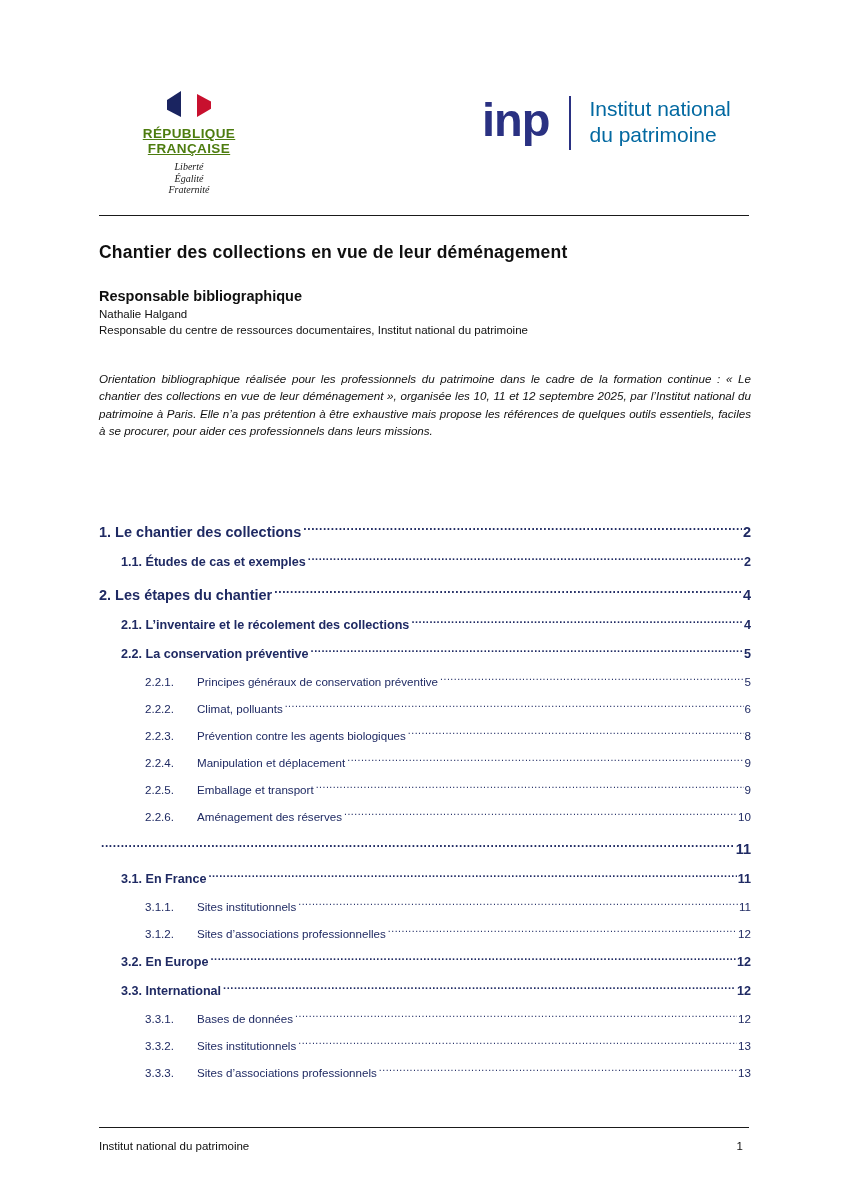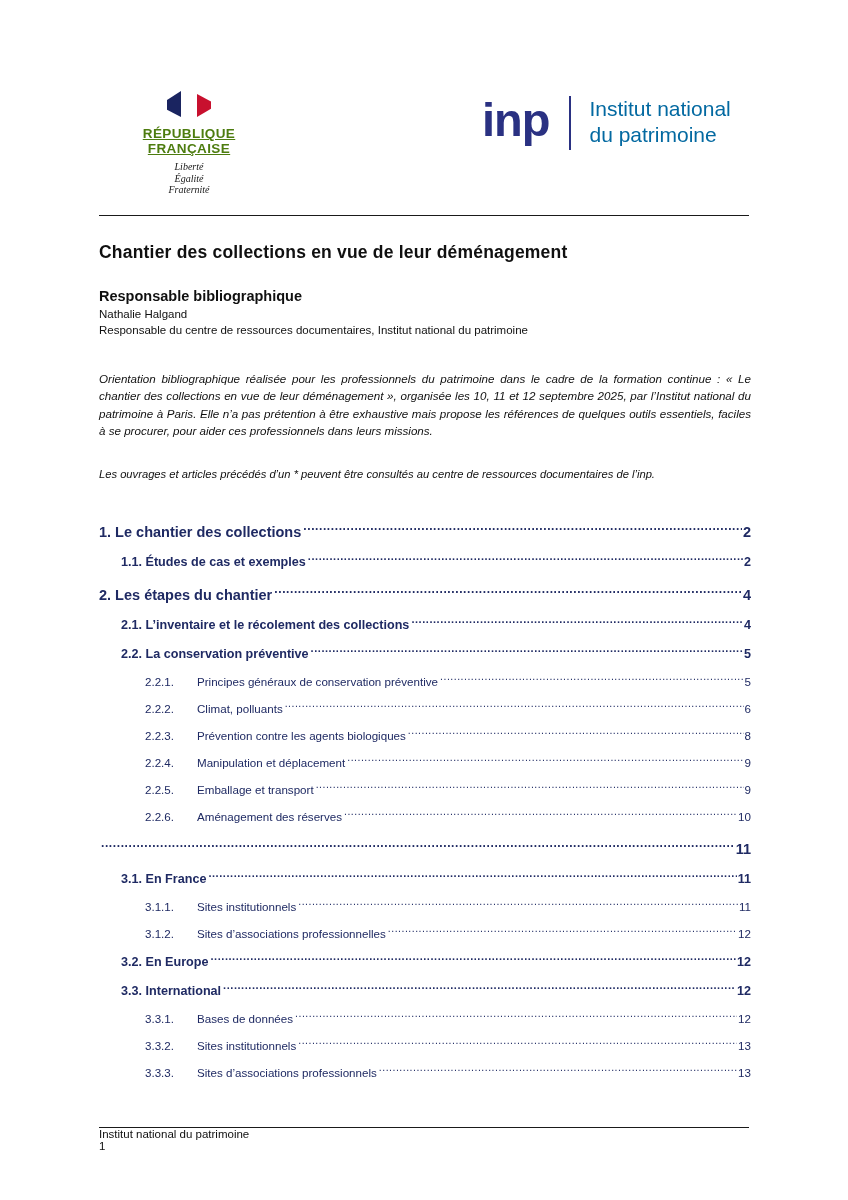--- a/index.html
+++ b/index.html
@@ -222,21 +222,20 @@
   }
   .footer {
     position: absolute;
     left: 99px;
     right: 105px;
     bottom: 48px;
     display: flex;
     justify-content: space-between;
     font-size: 11.5px;
     color: #101010;
-    flex-direction: column;
   }
 </style>
 </head>
 <body>
 
 <div class="page">
 
   <div class="logo-row">
 
     <div class="marianne">
@@ -269,21 +268,20 @@
 
   <h1 class="doc-title">Chantier des collections en vue de leur déménagement</h1>
   <h2 class="doc-subtitle">Responsable bibliographique</h2>
 
   <div class="author">
     <span>Nathalie Halgand</span>
     <span class="role">Responsable du centre de ressources documentaires, Institut national du patrimoine</span>
   </div>
 
   <p class="abstract">Orientation bibliographique réalisée pour les professionnels du patrimoine dans le cadre de la formation continue : « Le chantier des collections en vue de leur déménagement », organisée les 10, 11 et 12 septembre 2025, par l’Institut national du patrimoine à Paris. Elle n’a pas prétention à être exhaustive mais propose les références de quelques outils essentiels, faciles à se procurer, pour aider ces professionnels dans leurs missions.</p>
-  <p class="note">Les ouvrages et articles précédés d’un * peuvent être consultés au centre de ressources documentaires de l’inp.</p>
 
   <nav class="toc" id="toc">
       <div class="toc-row lvl1">
         <span class="toc-label"><span>1. Le chantier des collections</span></span>
         <span class="toc-dots">............................................................................................................................................................................................................................</span>
         <span class="toc-page">2</span>
       </div>
       <div class="toc-row lvl2">
         <span class="toc-label"><span>1.1. Études de cas et exemples</span></span>
         <span class="toc-dots">............................................................................................................................................................................................................................</span>

